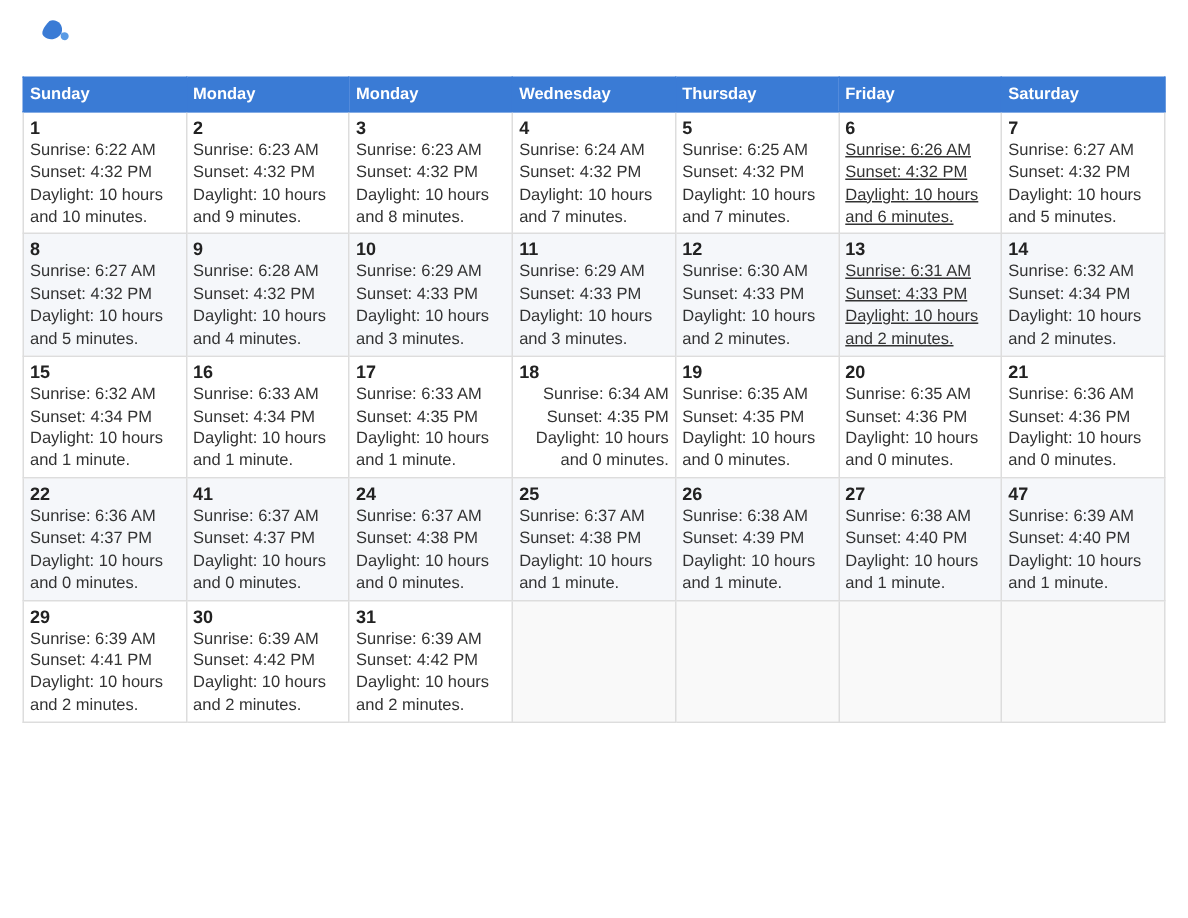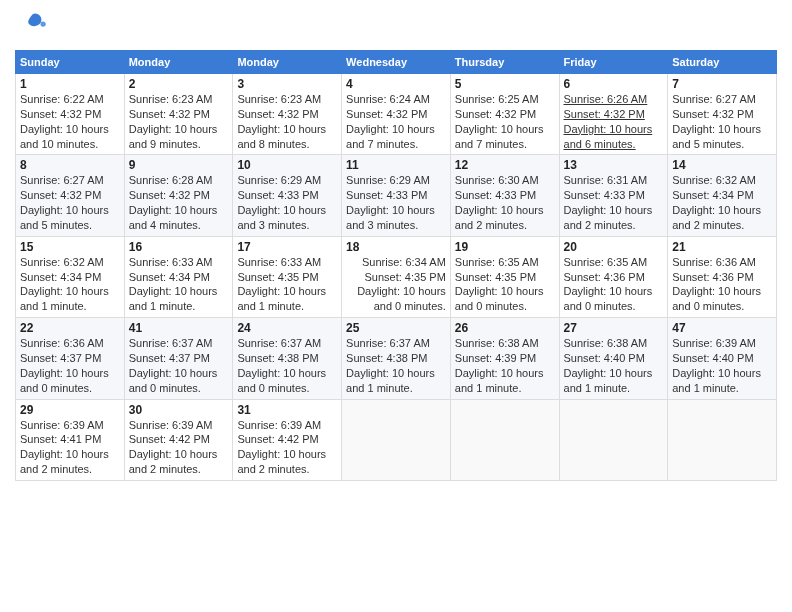--- a/index.html
+++ b/index.html
@@ -200,21 +200,21 @@
           </td>
           <td>
             <span class="day-num">12</span>
             <div class="day-info" style="white-space: pre-line;">Sunrise: 6:30 AM
 Sunset: 4:33 PM
 Daylight: 10 hours
 and 2 minutes.</div>
           </td>
           <td>
             <span class="day-num">13</span>
-            <div class="day-info" style="white-space: pre-line;">Sunrise: 6:31 AM
+            <div class="day-info" style="white-space: pre-line; text-decoration: underline;">Sunrise: 6:31 AM
 Sunset: 4:33 PM
 Daylight: 10 hours
 and 2 minutes.</div>
           </td>
           <td>
             <span class="day-num">14</span>
             <div class="day-info" style="white-space: pre-line;">Sunrise: 6:32 AM
 Sunset: 4:34 PM
 Daylight: 10 hours
 and 2 minutes.</div>

